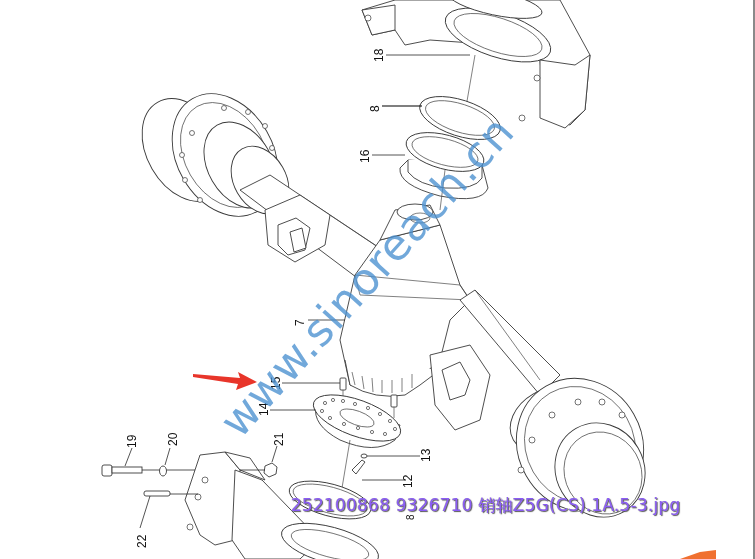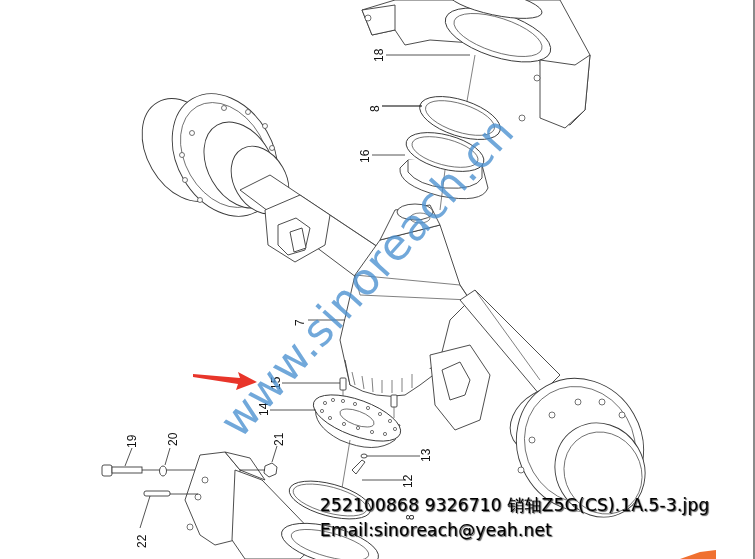--- a/index.html
+++ b/index.html
@@ -7,21 +7,21 @@
     .canvas { position: absolute; left: 0; top: 0; width: 755px; height: 559px; background: #ffffff; }
     .right-border { position: absolute; right: 0; top: 0; width: 2px; height: 559px; background: #8a8a8a; }
     svg.drawing { position: absolute; left: 0; top: 0; }
     .part { fill: #ffffff; stroke: #3a3a3a; stroke-width: 0.9; }
     .part-thin { fill: none; stroke: #4a4a4a; stroke-width: 0.7; }
     .hole { fill: #ffffff; stroke: #3a3a3a; stroke-width: 0.7; }
     .leader { stroke: #2a2a2a; stroke-width: 0.8; fill: none; }
     .leader-dark { stroke: #000; stroke-width: 1.2; fill: none; }
     .callout { font-family: "Liberation Sans", sans-serif; font-size: 12px; fill: #111; }
     .watermark { font-family: "DejaVu Sans", sans-serif; font-size: 44px; fill: #4a90d0; opacity: 0.78; letter-spacing: 1px; }
-    .caption { position: absolute; font-family: "DejaVu Sans", sans-serif; font-size: 17px; color: #000000; text-shadow: 1px 1px 1px #555, -0.5px -0.5px 0 #bbb; white-space: nowrap; letter-spacing: 0.2px; margin-left: 29px; }
+    .caption { position: absolute; font-family: "DejaVu Sans", sans-serif; font-size: 17px; color: #8b5cf6; text-shadow: 1px 1px 1px #555, -0.5px -0.5px 0 #bbb; white-space: nowrap; letter-spacing: 0.2px; }
     .caption.file { left: 291px; top: 494px; }
     .caption.email { left: 291px; top: 520px; }
   </style>
 </head>
 <body>
 
 <div class="canvas">
   <svg class="drawing" width="755" height="559" viewBox="0 0 755 559">
 
     <g>
@@ -239,15 +239,14 @@
     <g>
       <polygon points="193,374 240,378 238,372 257,382 236,390 238,384 193,377" fill="#e8352a"></polygon>
     </g>
 
     <text class="watermark" transform="translate(240,440) rotate(-48)">www.sinoreach.cn</text>
 
     <polygon points="680,559 700,552 716,550 716,559" fill="#f07030"></polygon>
   </svg>
 
   <div class="caption file">252100868 9326710 销轴Z5G(CS).1A.5-3.jpg</div>
-  <div class="caption email">Email:sinoreach@yeah.net</div>
   <div class="right-border"></div>
 </div>
 
 </body></html>

